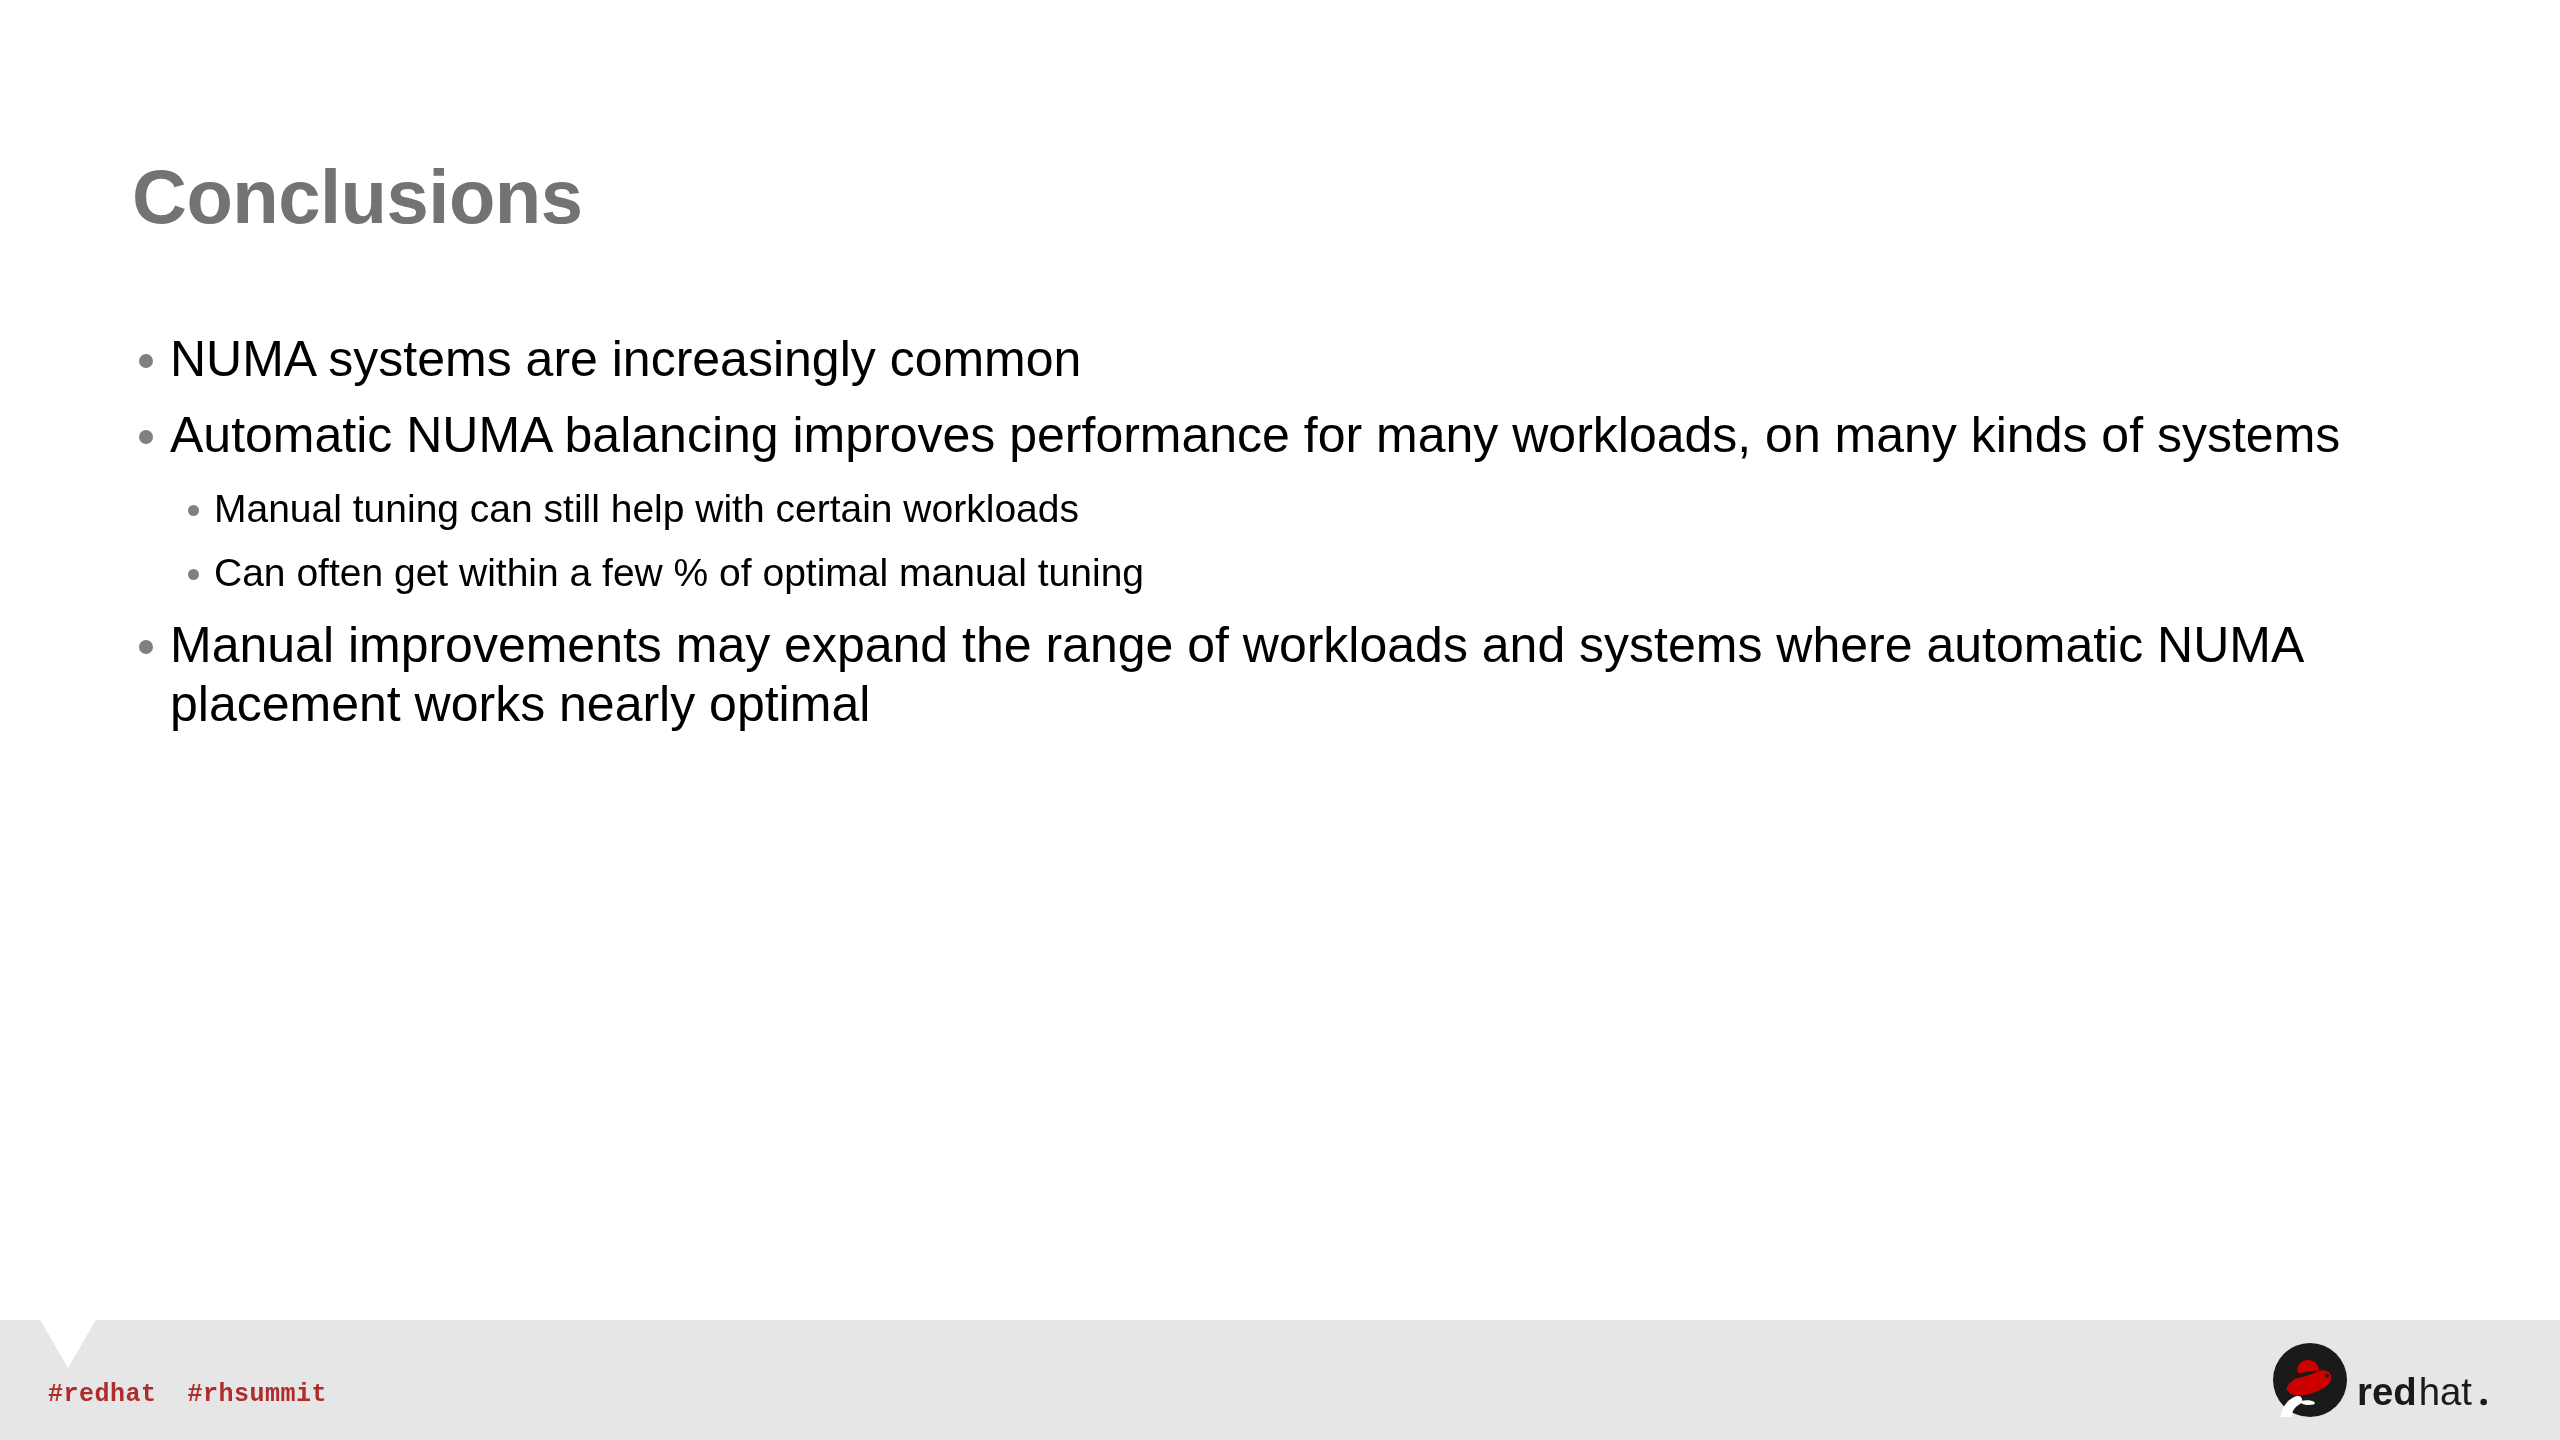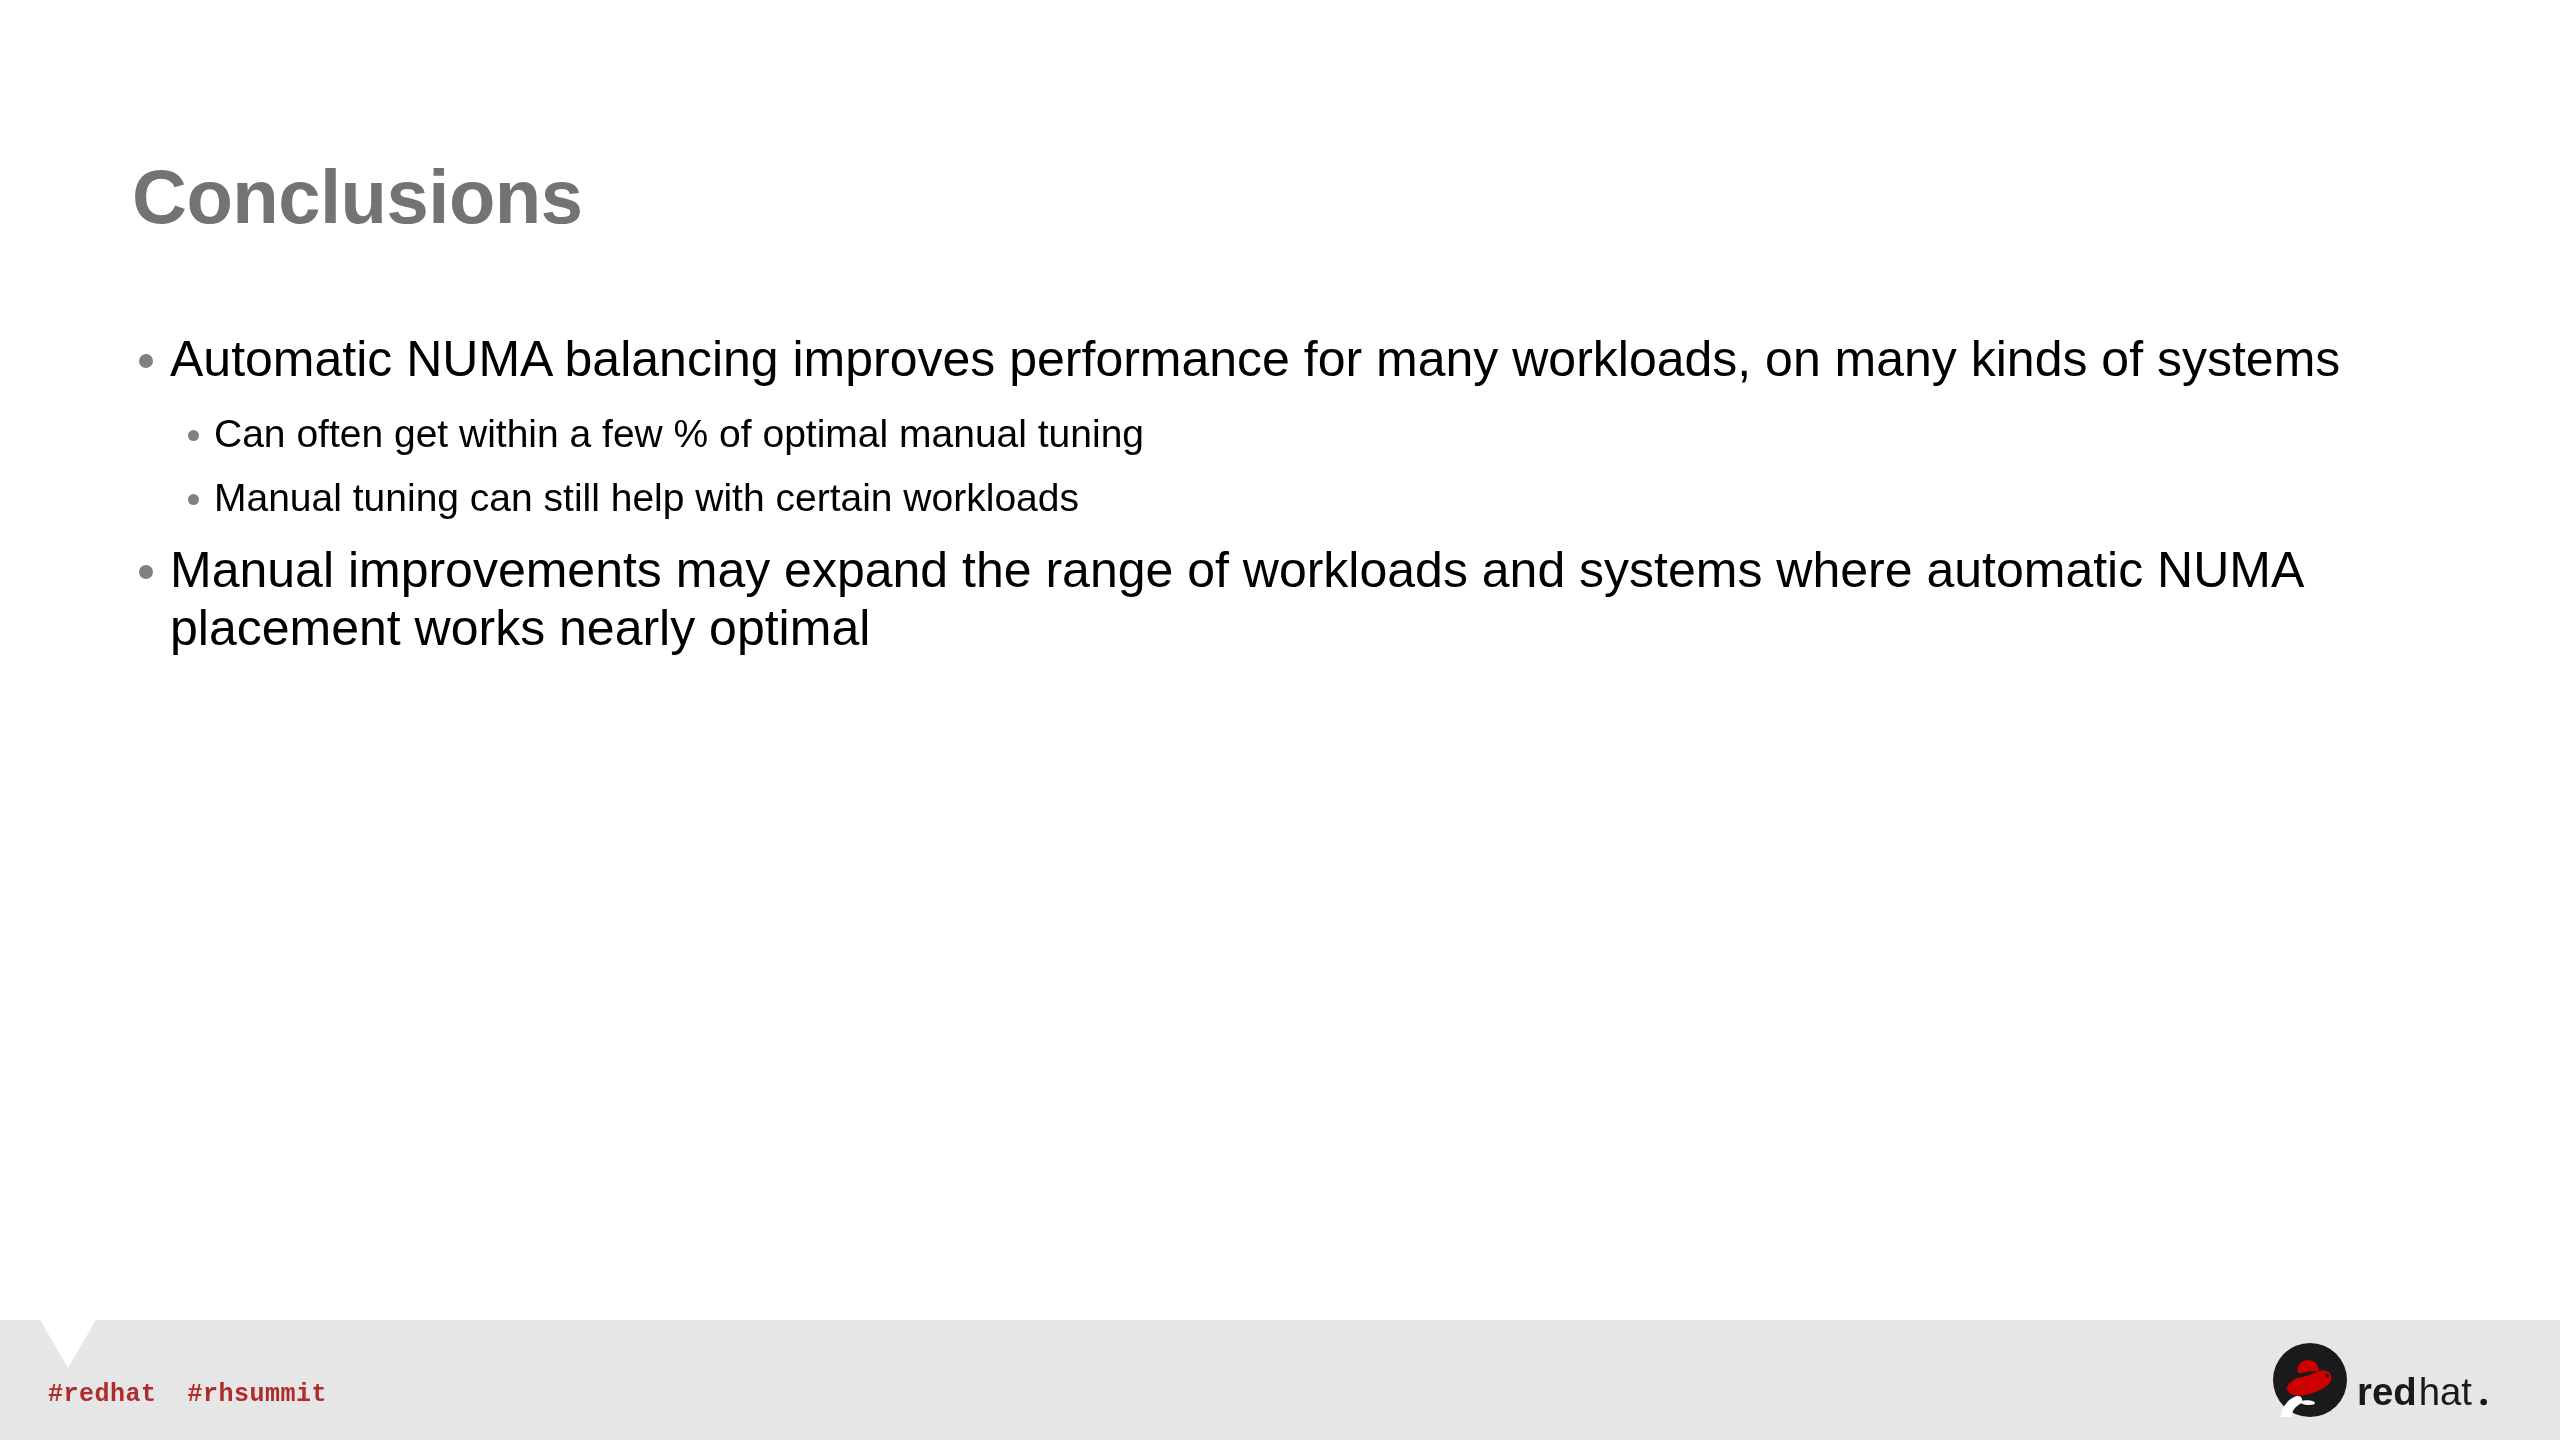--- a/index.html
+++ b/index.html
@@ -174,35 +174,39 @@
 </style>
 </head>
 <body>
 
 <div class="slide">
 
   <h1 class="slide-title">Conclusions</h1>
 
   <div class="body-area">
 
+    <div class="bullet-l1">
+      <span class="marker"></span>
+      <span class="text">NUMA systems are increasingly common</span>
+    </div>
 
     <div class="bullet-l1">
       <span class="marker"></span>
       <span class="text">Automatic NUMA balancing improves performance for many workloads, on many kinds of systems</span>
     </div>
 
     <div class="group-l2">
       <div class="bullet-l2">
         <span class="marker"></span>
-        <span class="text">Can often get within a few % of optimal manual tuning</span>
+        <span class="text">Manual tuning can still help with certain workloads</span>
       </div>
 
       <div class="bullet-l2">
         <span class="marker"></span>
-        <span class="text">Manual tuning can still help with certain workloads</span>
+        <span class="text">Can often get within a few % of optimal manual tuning</span>
       </div>
     </div>
 
     <div class="bullet-l1">
       <span class="marker"></span>
       <span class="text">Manual improvements may expand the range of workloads and systems where automatic NUMA placement works nearly optimal</span>
     </div>
 
   </div>
 

